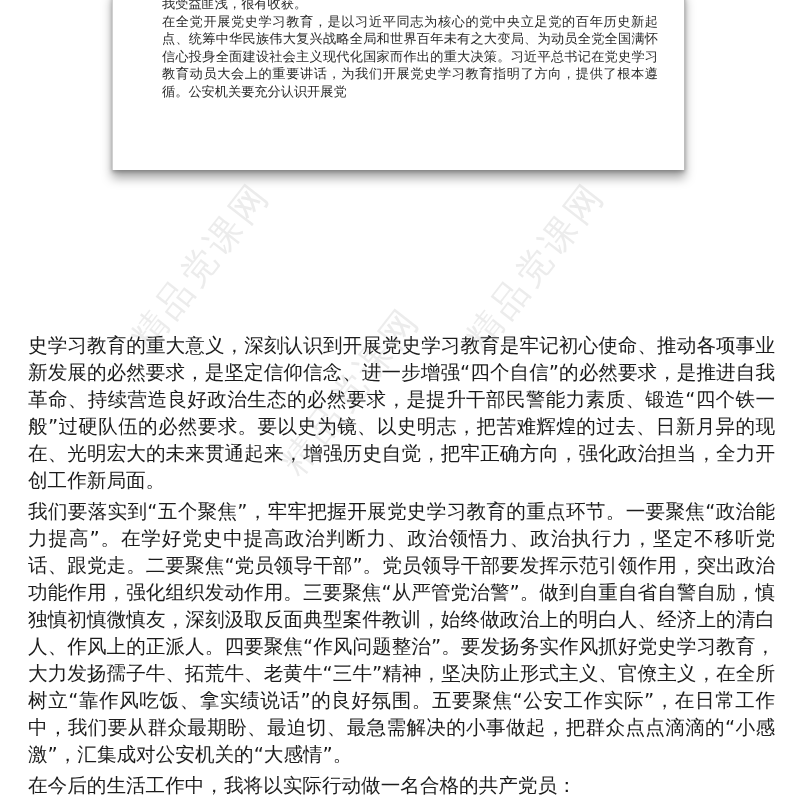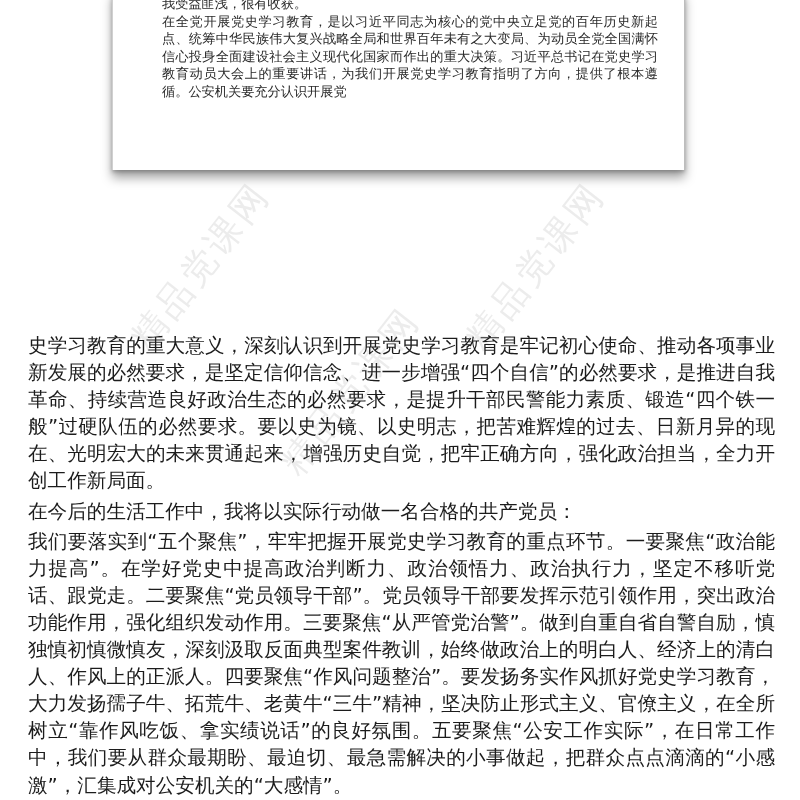--- a/index.html
+++ b/index.html
@@ -43,16 +43,16 @@
     <p>在全党开展党史学习教育，是以习近平同志为核心的党中央立足党的百年历史新起点、统筹中华民族伟大复兴战略全局和世界百年未有之大变局、为动员全党全国满怀信心投身全面建设社会主义现代化国家而作出的重大决策。习近平总书记在党史学习教育动员大会上的重要讲话，为我们开展党史学习教育指明了方向，提供了根本遵循。公安机关要充分认识开展党</p>
   </div>
 </div>
 
 <div class="watermark" style="left:120px; top:330px;">精品党课网</div>
 <div class="watermark" style="left:455px; top:330px;">精品党课网</div>
 <div class="watermark" style="left:270px; top:455px;">精品党课网</div>
 
 <div class="body-text">
   <p>史学习教育的重大意义，深刻认识到开展党史学习教育是牢记初心使命、推动各项事业新发展的必然要求，是坚定信仰信念、进一步增强“四个自信”的必然要求，是推进自我革命、持续营造良好政治生态的必然要求，是提升干部民警能力素质、锻造“四个铁一般”过硬队伍的必然要求。要以史为镜、以史明志，把苦难辉煌的过去、日新月异的现在、光明宏大的未来贯通起来，增强历史自觉，把牢正确方向，强化政治担当，全力开创工作新局面。</p>
+  <p>我们要落实到“五个聚焦”，牢牢把握开展党史学习教育的重点环节。一要聚焦“政治能力提高”。在学好党史中提高政治判断力、政治领悟力、政治执行力，坚定不移听党话、跟党走。二要聚焦“党员领导干部”。党员领导干部要发挥示范引领作用，突出政治功能作用，强化组织发动作用。三要聚焦“从严管党治警”。做到自重自省自警自励，慎独慎初慎微慎友，深刻汲取反面典型案件教训，始终做政治上的明白人、经济上的清白人、作风上的正派人。四要聚焦“作风问题整治”。要发扬务实作风抓好党史学习教育，大力发扬孺子牛、拓荒牛、老黄牛“三牛”精神，坚决防止形式主义、官僚主义，在全所树立“靠作风吃饭、拿实绩说话”的良好氛围。五要聚焦“公安工作实际”，在日常工作中，我们要从群众最期盼、最迫切、最急需解决的小事做起，把群众点点滴滴的“小感激”，汇集成对公安机关的“大感情”。</p>
   <p>在今后的生活工作中，我将以实际行动做一名合格的共产党员：</p>
-  <p>我们要落实到“五个聚焦”，牢牢把握开展党史学习教育的重点环节。一要聚焦“政治能力提高”。在学好党史中提高政治判断力、政治领悟力、政治执行力，坚定不移听党话、跟党走。二要聚焦“党员领导干部”。党员领导干部要发挥示范引领作用，突出政治功能作用，强化组织发动作用。三要聚焦“从严管党治警”。做到自重自省自警自励，慎独慎初慎微慎友，深刻汲取反面典型案件教训，始终做政治上的明白人、经济上的清白人、作风上的正派人。四要聚焦“作风问题整治”。要发扬务实作风抓好党史学习教育，大力发扬孺子牛、拓荒牛、老黄牛“三牛”精神，坚决防止形式主义、官僚主义，在全所树立“靠作风吃饭、拿实绩说话”的良好氛围。五要聚焦“公安工作实际”，在日常工作中，我们要从群众最期盼、最迫切、最急需解决的小事做起，把群众点点滴滴的“小感激”，汇集成对公安机关的“大感情”。</p>
   <p>1、始终做到讲政治、顾大局。坚持党的领导，把讲政治放在第一位，高举旗帜，听党指挥，做到方向不能错，旗帜不能倒，提升自己的政治高度，始终同上级保持一致。</p>
 </div>
 
 </body></html>

